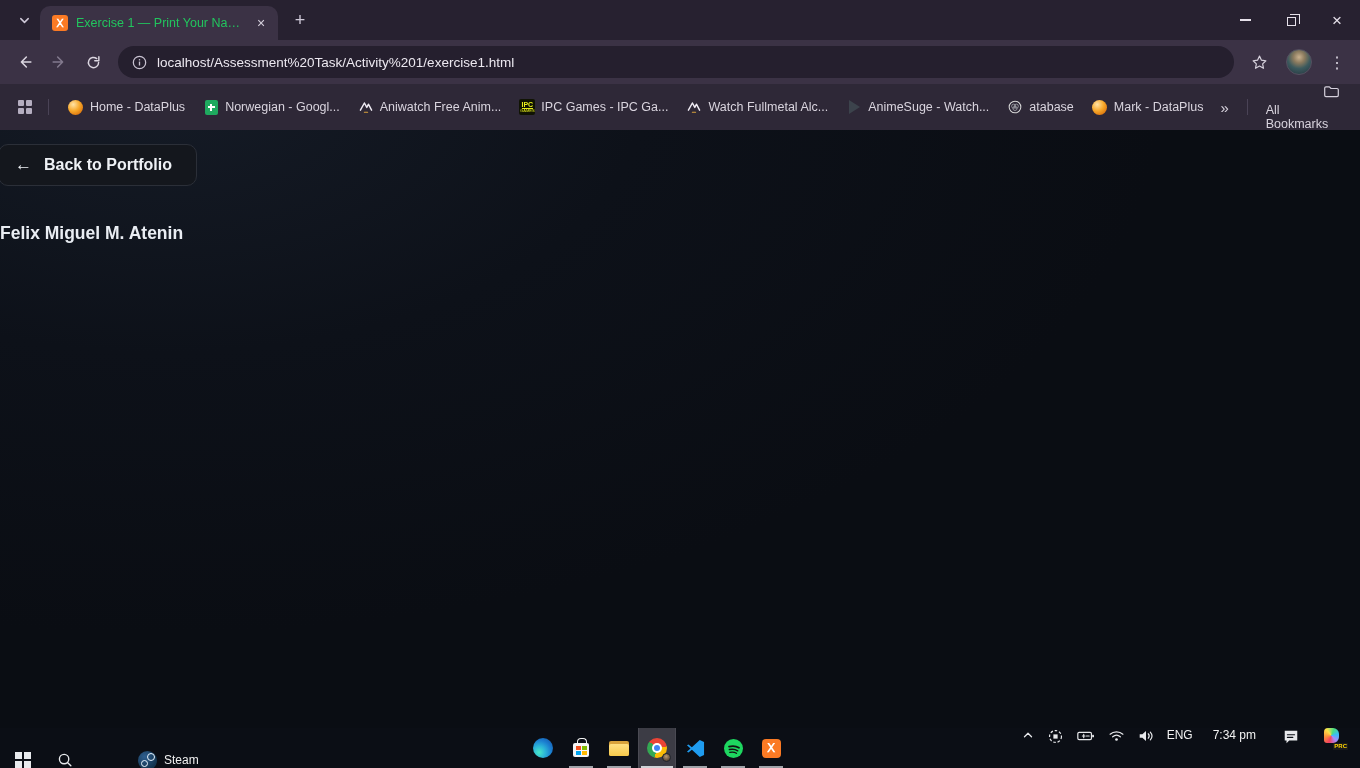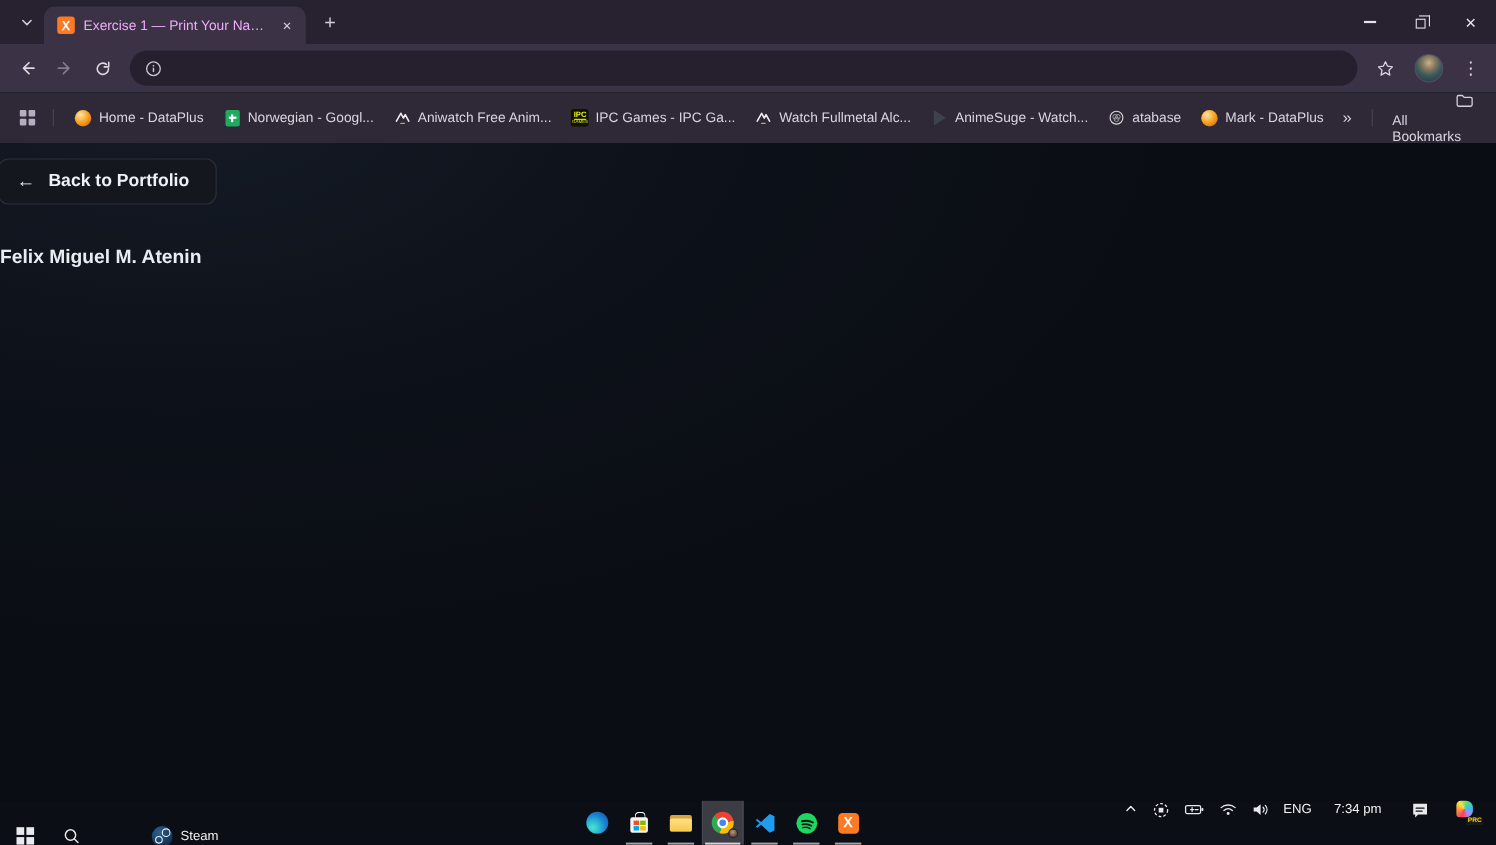--- a/index.html
+++ b/index.html
@@ -7,21 +7,21 @@
   body { font-family:"Liberation Sans", sans-serif; background:#0c1018; position:relative; }
 
   
   .tabstrip { height:40px; background:#272130; display:flex; align-items:flex-end; position:relative; }
   .tab-search-btn { align-self:center; width:28px; height:28px; margin:0 2px 0 10px; border-radius:50%;
     display:flex; align-items:center; justify-content:center; color:#cfc9d8; }
   .tab { width:238px; height:34px; background:#3b3245; border-radius:10px 10px 0 0;
     display:flex; align-items:center; padding:0 8px 0 12px; gap:8px; }
   .tab-favicon { width:16px; height:16px; border-radius:3px; background:#fb7a24; color:#fff;
     font-size:11px; font-weight:bold; display:flex; align-items:center; justify-content:center; flex:none; }
-  .tab-title { flex:1; color:#f0abfc; font-size:12.5px; white-space:nowrap; overflow:hidden; text-overflow:ellipsis; }
+  .tab-title { flex:1; color:#22c55e; font-size:12.5px; white-space:nowrap; overflow:hidden; text-overflow:ellipsis; }
   .tab-close { width:18px; height:18px; border-radius:50%; color:#d6d1dd; font-size:14px;
     display:flex; align-items:center; justify-content:center; flex:none; }
   .new-tab-btn { align-self:center; width:28px; height:28px; margin-left:8px; border-radius:50%;
     display:flex; align-items:center; justify-content:center; color:#cfc9d8; font-size:18px; }
   .win-controls { position:absolute; right:0; top:0; height:40px; display:flex; }
   .win-btn { width:46px; height:40px; display:flex; align-items:center; justify-content:center; color:#e6e1ea; }
   .min-glyph { width:11px; height:1.5px; background:#e6e1ea; }
   .restore-glyph { position:relative; width:9px; height:9px; border:1.2px solid #e6e1ea; margin-top:2px; }
   .restore-glyph::before { content:""; position:absolute; top:-4px; left:2.5px; width:9px; height:9px;
     border-top:1.2px solid #e6e1ea; border-right:1.2px solid #e6e1ea; }
@@ -181,20 +181,21 @@
       </svg>
     </div>
     <div class="omnibox">
       <span class="site-info">
         <svg width="15" height="15" viewBox="0 0 16 16">
           <circle cx="8" cy="8" r="6.6" fill="none" stroke="currentColor" stroke-width="1.3"></circle>
           <rect x="7.3" y="7" width="1.4" height="4.2" fill="currentColor"></rect>
           <rect x="7.3" y="4.4" width="1.4" height="1.4" fill="currentColor"></rect>
         </svg>
       </span>
+      <span class="url">localhost/Assessment%20Task/Activity%201/exercise1.html</span>
     </div>
     <div class="star-btn">
       <svg width="17" height="17" viewBox="0 0 20 20">
         <path d="M10 2.5 L12.3 7.3 L17.5 8 L13.7 11.6 L14.7 16.8 L10 14.2 L5.3 16.8 L6.3 11.6 L2.5 8 L7.7 7.3 Z" fill="none" stroke="currentColor" stroke-width="1.4" stroke-linejoin="round"></path>
       </svg>
     </div>
     <div class="avatar"></div>
     <div class="menu-btn">⋮</div>
   </div>
 

